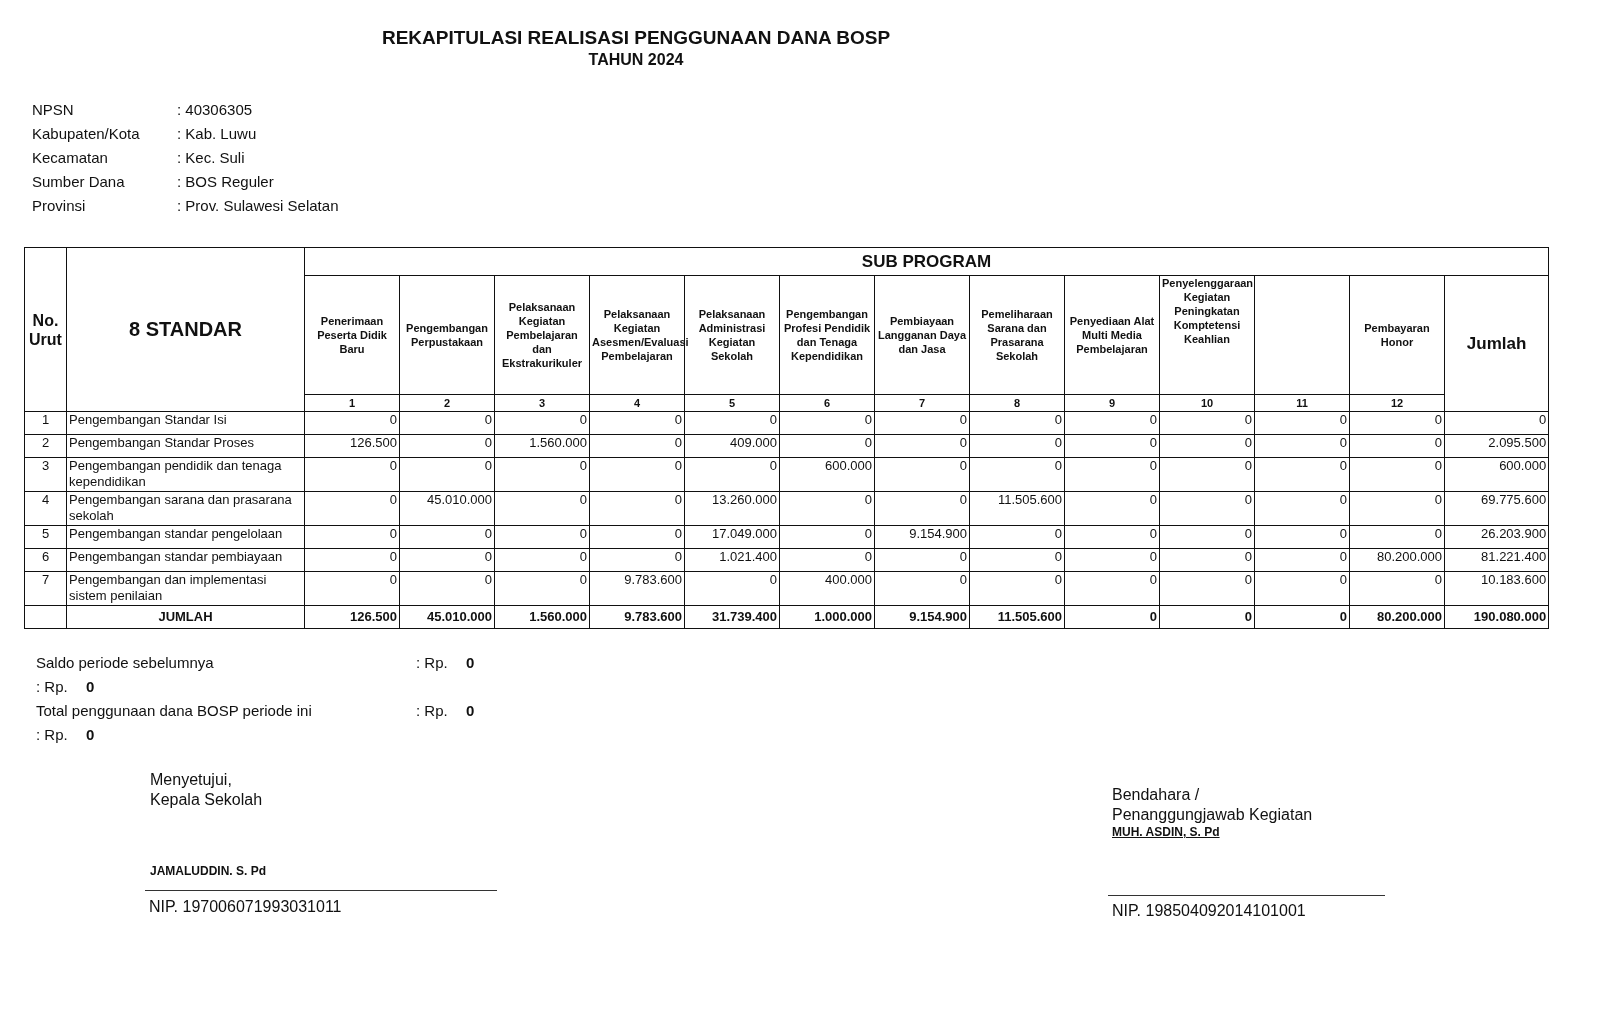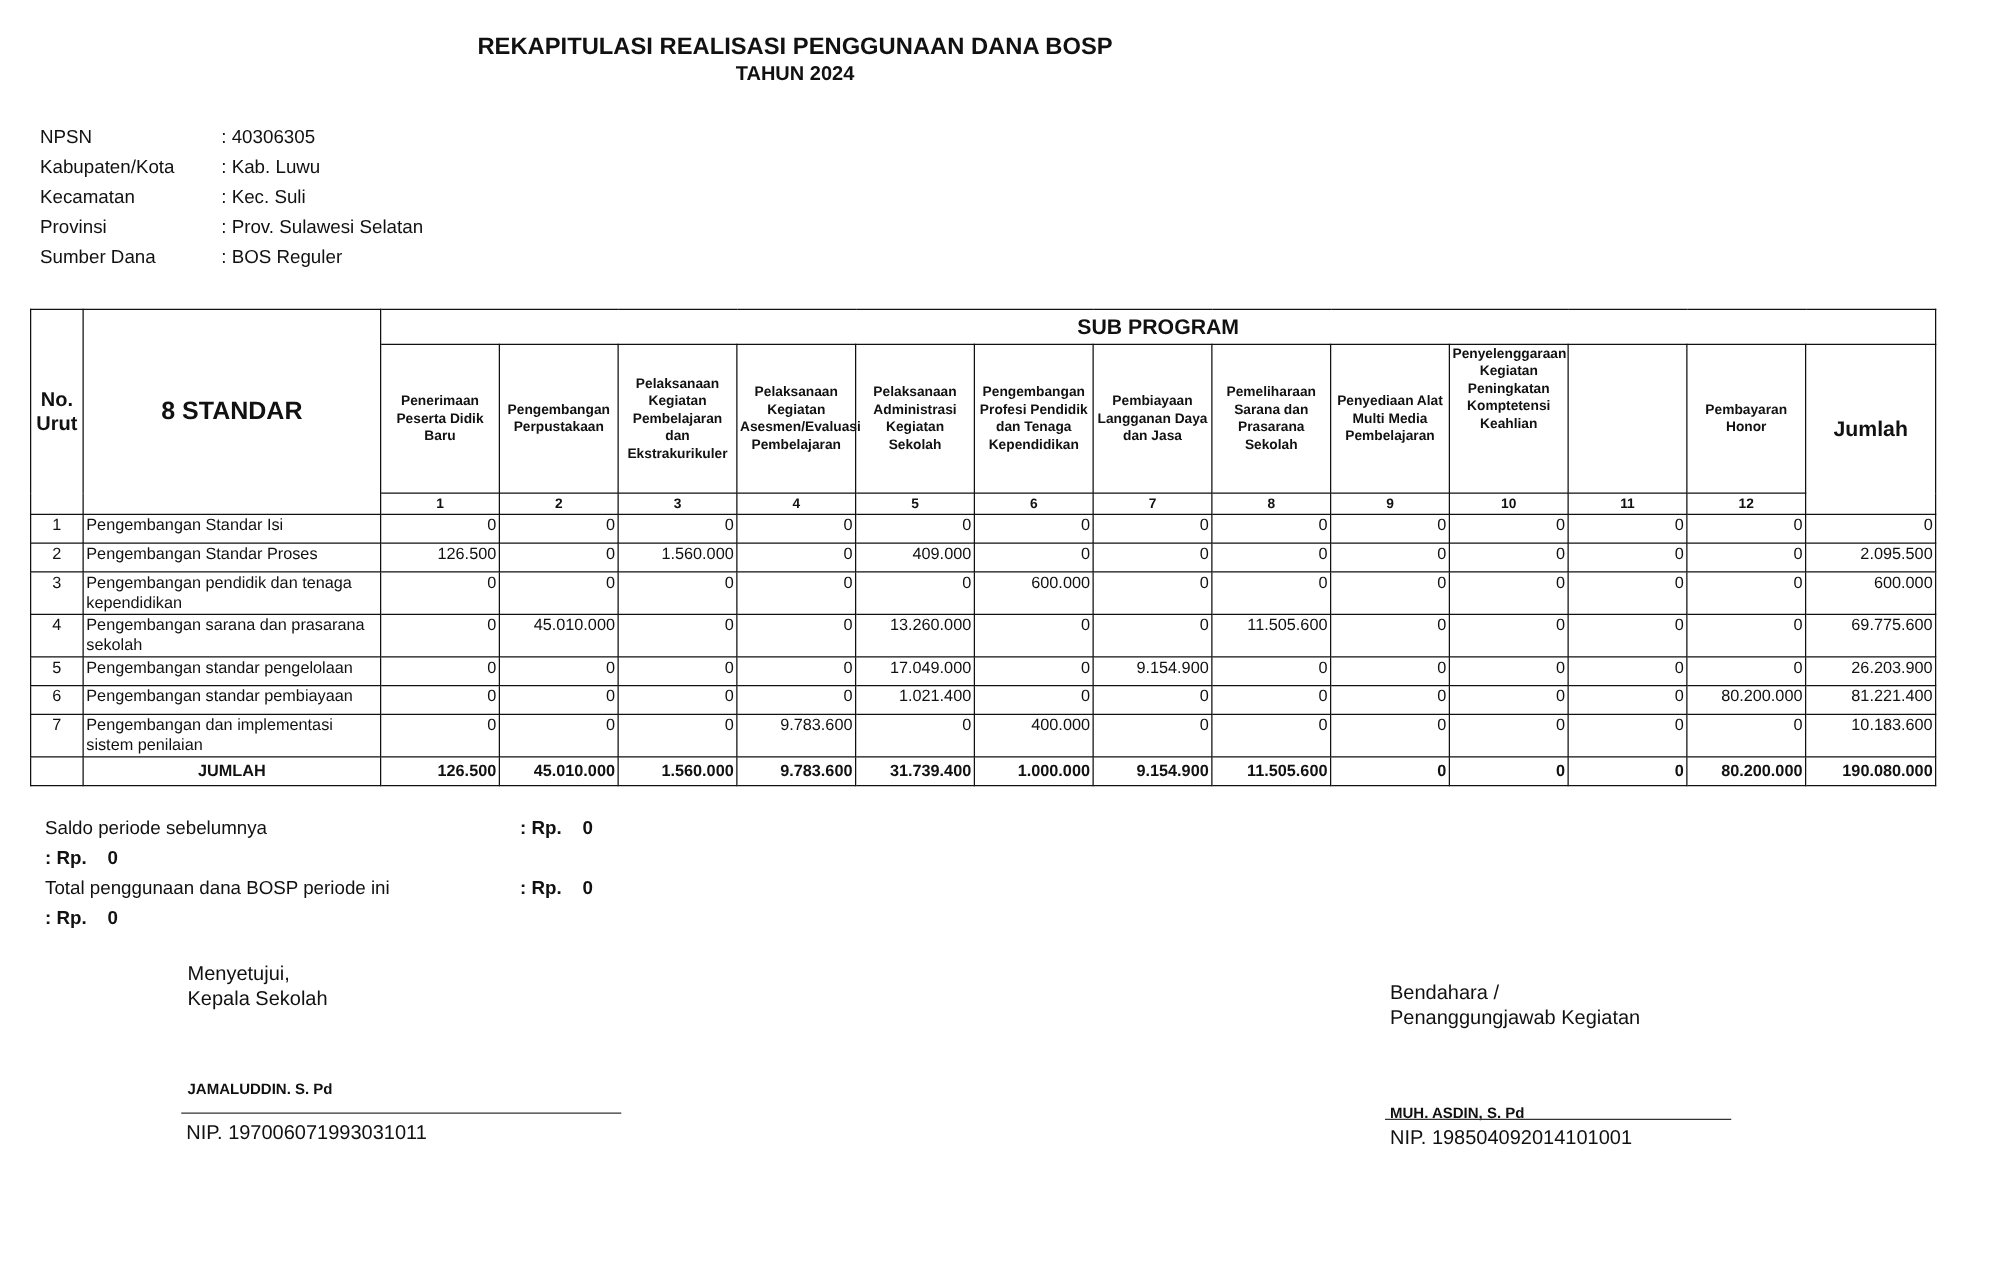--- a/index.html
+++ b/index.html
@@ -24,21 +24,21 @@
   td.no { text-align:center; vertical-align:top; }
   td.name { text-align:left; vertical-align:top; }
   td.val { text-align:right; vertical-align:top; }
   tr.r1 td { height:22px; }
   tr.r2 td { height:33px; }
   tr.total td { font-weight:bold; height:22px; vertical-align:middle; }
   tr.total td.name { text-align:center; }
   .summary { position:absolute; top:651px; left:36px; font-size:15px; }
   .summary .row { display:flex; height:24px; line-height:24px; }
   .summary .lbl { width:380px; }
-  .summary .rp { font-weight:bold; width:50px; }
+  .summary .rp { font-weight:normal; width:50px; }
   .summary .amt { font-weight:bold; }
   .sig { position:absolute; font-size:16px; }
   .sig .role { line-height:20px; }
   .sig .name { font-weight:bold; font-size:12px; }
 </style>
 </head>
 <body>
 
 <div class="title-block">
   <div class="t1">REKAPITULASI REALISASI PENGGUNAAN DANA BOSP</div>
@@ -52,26 +52,26 @@
     </div>
   <div class="row">
       <span class="lbl">Kabupaten/Kota</span>
       <span>: Kab. Luwu</span>
     </div>
   <div class="row">
       <span class="lbl">Kecamatan</span>
       <span>: Kec. Suli</span>
     </div>
   <div class="row">
+      <span class="lbl">Sumber Dana</span>
+      <span>: BOS Reguler</span>
+    </div>
+  <div class="row">
       <span class="lbl">Provinsi</span>
       <span>: Prov. Sulawesi Selatan</span>
-    </div>
-  <div class="row">
-      <span class="lbl">Sumber Dana</span>
-      <span>: BOS Reguler</span>
     </div>
 </div>
 
 <table class="rekap">
   <colgroup>
     <col style="width:42px">
       <col style="width:238px">
     <col style="width:95px">
       <col style="width:95px">
       <col style="width:95px">
@@ -287,16 +287,16 @@
   <div class="role">Menyetujui,</div>
   <div class="role">Kepala Sekolah</div>
   <div class="name" style="margin-top:54px;">JAMALUDDIN. S. Pd</div>
 </div>
 <div class="sig line" style="left:145px; top:890px; width:352px; border-top:1.5px solid #333;"></div>
 <div class="sig nip" style="left:149px; top:898px;">NIP. 197006071993031011</div>
 
 <div class="sig" style="left:1112px; top:785px;">
   <div class="role">Bendahara /</div>
   <div class="role">Penanggungjawab Kegiatan</div>
-  <div class="name" style="margin-top:58px;">MUH. ASDIN, S. Pd</div>
+  <div class="name" style="text-decoration:underline;">MUH. ASDIN, S. Pd</div>
 </div>
 <div class="sig line" style="left:1108px; top:895px; width:277px; border-top:1.5px solid #333;"></div>
 <div class="sig nip" style="left:1112px; top:902px;">NIP. 198504092014101001</div>
 
 </body></html>

